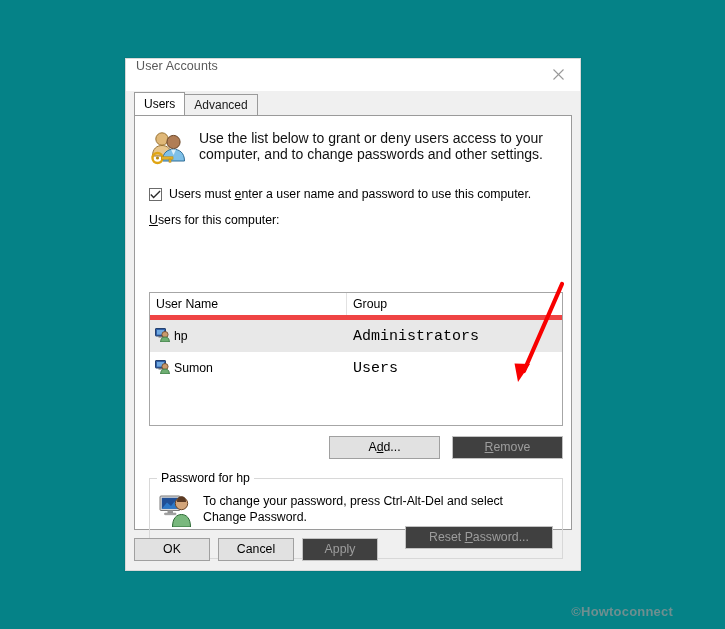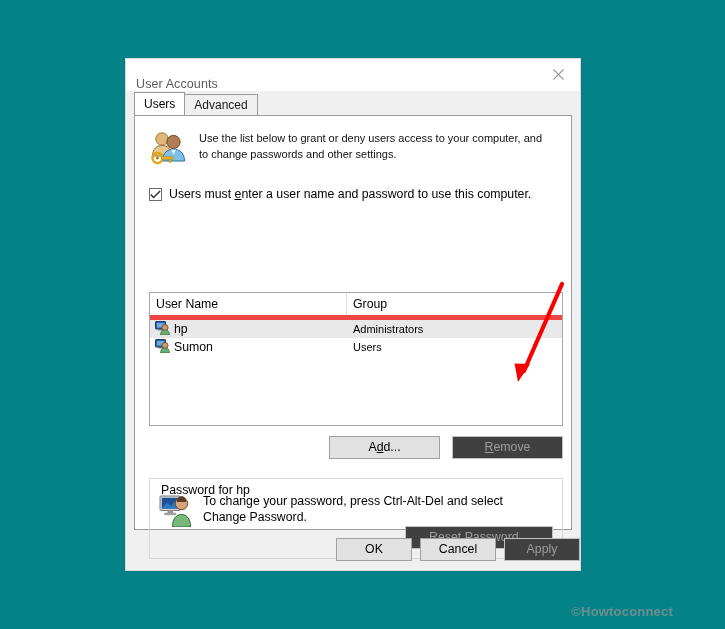--- a/index.html
+++ b/index.html
@@ -30,21 +30,21 @@
     box-sizing: border-box;
     box-shadow: 0 0 0 1px rgba(0,0,0,0.04);
   }
 
   
   #titlebar {
     height: 32px;
     background: #ffffff;
     position: relative;
     display: flex;
-    align-items: flex-end;
+    align-items: flex-start;
   }
   #title-text {
     margin-left: 10px;
     font-size: 12.5px;
     color: #5a5a5a;
     letter-spacing: .1px;
   }
   #close-btn {
     position: absolute;
     right: 0;
@@ -108,21 +108,21 @@
   }
 
   
   #intro {
     display: flex;
     margin: 14px 0 0 14px;
   }
   #intro-icon { width: 42px; flex: 0 0 42px; }
   #intro-text {
     margin-left: 8px;
-    font-size: 11px;
+    font-size: 14px;
     line-height: 16px;
     width: 355px;
     color: #111;
   }
 
   
   #checkbox-row {
     display: flex;
     align-items: center;
     margin: 16px 0 0 14px;
@@ -179,40 +179,41 @@
   .lv-col-group {
     flex: 1;
     line-height: 22px;
     padding-left: 6px;
     box-sizing: border-box;
     font-size: 12.3px;
     cursor: pointer;
   }
   .lv-row {
     display: flex;
-    height: 18px;
+    height: 32px;
     align-items: center;
     cursor: pointer;
   }
   .lv-row.selected { background: #e8e8e8; }
   .lv-cell-name {
     width: 197px;
     flex: 0 0 197px;
     display: flex;
     align-items: center;
     padding-left: 5px;
     box-sizing: border-box;
     font-size: 12.3px;
   }
   .lv-cell-name .lbl { margin-left: 4px; }
   .lv-cell-group {
     flex: 1;
     padding-left: 6px;
     box-sizing: border-box;
-    font-size: 11px;
+    font-size: 15px;
+    font-family: Liberation Mono, monospace;
   }
 
   
   .btn {
     border: 1px solid #a0a0a0;
     background: #e1e1e1;
     font-family: "Liberation Sans", sans-serif;
     font-size: 12.3px;
     color: #000;
     box-sizing: border-box;
@@ -254,21 +255,21 @@
   }
   #gb-border {
     position: absolute;
     left: 0; top: 7px;
     width: 100%; height: 81px;
     border: 1px solid #d8d8d8;
     box-sizing: border-box;
   }
   #gb-legend {
     position: absolute;
-    left: 8px; top: 12px;
+    left: 8px; top: 0;
     background: #fff;
     padding: 0 4px;
     font-size: 12.3px;
     line-height: 14px;
   }
   #gb-body {
     position: absolute;
     left: 10px; top: 22px;
     display: flex;
     width: 394px;
@@ -291,21 +292,20 @@
 
   
   #footer {
     position: absolute;
     left: 0;
     bottom: 0;
     width: 100%;
     height: 41px;
     display: flex;
     align-items: center;
-    justify-content: flex-end;
     padding-right: 0;
     box-sizing: border-box;
   }
   #footer .btn {
     width: 76px;
     height: 23px;
     line-height: 21px;
     margin-left: 8px;
   }
 
@@ -374,20 +374,21 @@
 
     <div id="checkbox-row">
       <span class="cbx">
         <svg width="11" height="9" viewBox="0 0 11 9">
           <path d="M0.8 4.4 L3.6 7.4 L10.1 0.9" fill="none" stroke="#2b2b2b" stroke-width="1.4"></path>
         </svg>
       </span>
       <span id="checkbox-label"><span>Users must </span><span class="acc">e</span><span>nter a user name and password to use this computer.</span></span>
     </div>
 
+    <div id="list-label"><span class="acc">U</span><span>sers for this computer:</span></div>
 
     <div id="listview">
       <div id="lv-header">
         <div class="lv-col-name">User Name</div>
         <div class="lv-col-group">Group</div>
       </div>
 
       <div class="lv-row selected">
         <div class="lv-cell-name">
           <span>

